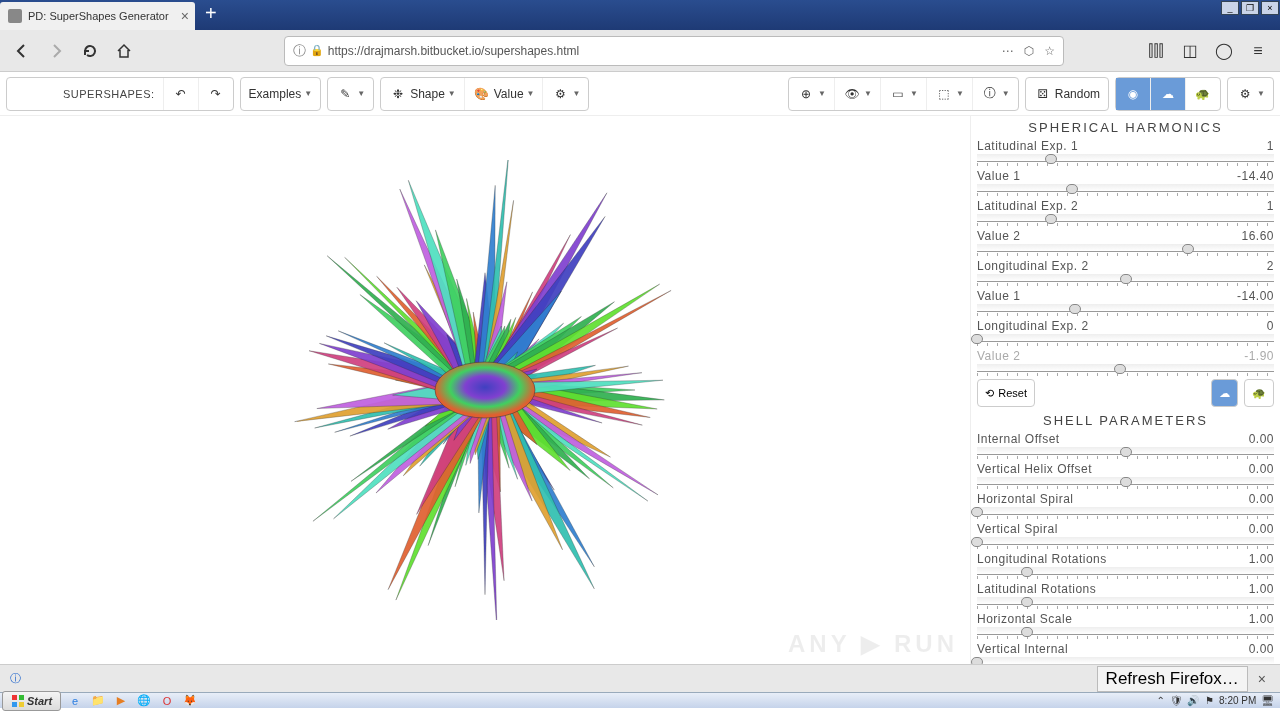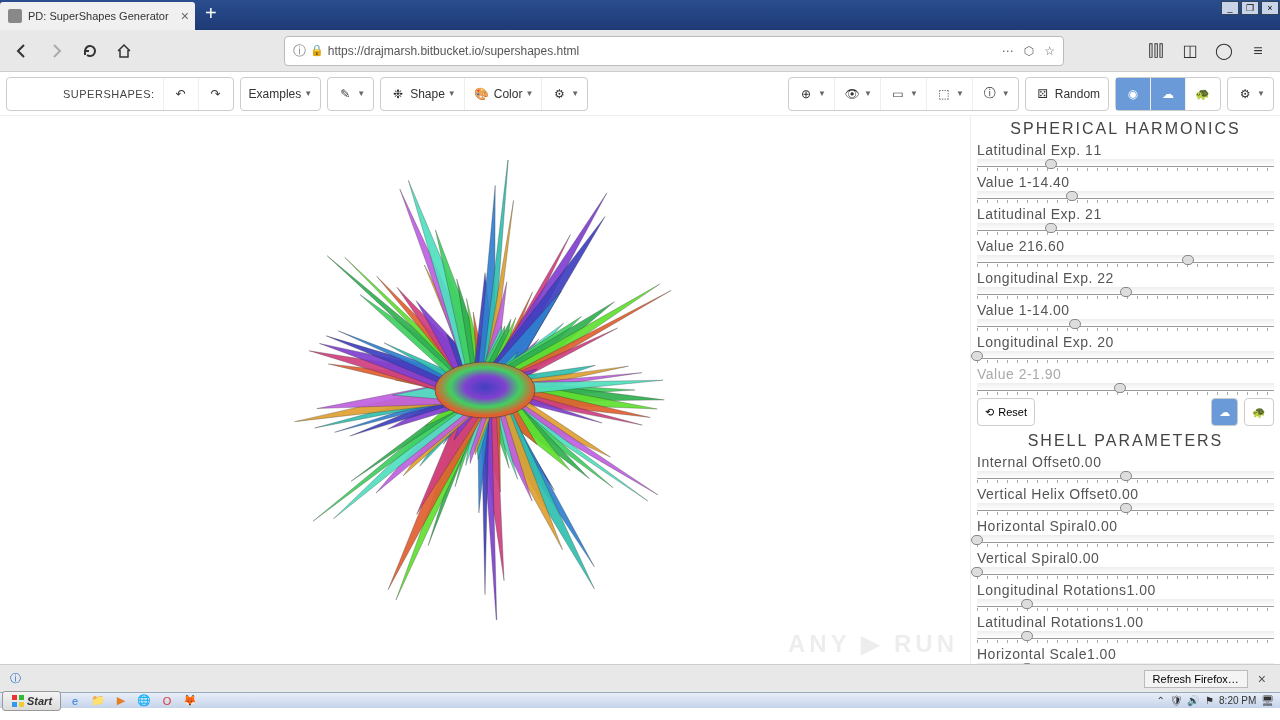--- a/index.html
+++ b/index.html
@@ -37,33 +37,33 @@
 
 .app-body { display: flex; height: calc(720px - 30px - 42px - 44px - 28px - 28px); }
 .canvas-area { flex: 1; background: #fff; position: relative; background-image: radial-gradient(#e0e0e0 0.5px, transparent 0.5px); background-size: 28px 28px; display: flex; align-items: center; justify-content: center; }
 .shape-placeholder { width: 420px; height: 460px; position: relative; }
 
 
 .sidebar { width: 310px; background: #fff; border-left: 1px solid #eee; overflow-y: auto; padding: 4px 6px; font-size: 10px; }
 .panel-header { display: flex; align-items: center; gap: 6px; margin: 3px 0 6px; }
 .panel-btn { border: 1px solid #ccc; border-radius: 4px; padding: 4px 7px; display: flex; align-items: center; gap: 4px; background: #fff; cursor: pointer; font-size: 11px; height: 28px;}
 .panel-btn.active { background: #6a9bd8; color: #fff; }
-.panel-title { text-align: center; font-size: 16px; letter-spacing: 2px; color: #444; margin-bottom: 4px; }
+.panel-title { text-align: center; font-size: 13px; letter-spacing: 2px; color: #444; margin-bottom: 4px; }
 .slider-row { margin-bottom: 3px; }
-.slider-labels { display: flex; font-size: 14px; color: #555; letter-spacing: 0.5px; }
+.slider-labels { display: flex; justify-content: space-between; font-size: 12px; color: #555; letter-spacing: 0.5px; }
 .slider-labels.disabled { color: #aaa; }
 .slider-track { height: 8px; background: linear-gradient(#eee,#fff); border-bottom: 1px solid #999; position: relative; margin-top: 1px; }
 .slider-thumb { position: absolute; top: 0; width: 12px; height: 10px; background: #ddd; border: 1px solid #888; border-radius: 5px; transform: translateX(-50%); }
 .slider-ticks { height: 3px; background-image: repeating-linear-gradient(90deg, #aaa 0, #aaa 1px, transparent 1px, transparent 10px); margin-top: 1px; }
 
 
 .notif { height: 28px; background: #e8e8e8; border-top: 1px solid #ccc; display: flex; align-items: center; padding: 0 10px; font-size: 11px; color: #333; gap: 8px; }
 .notif .icon { color: #2266cc; }
 .notif-right { margin-left: auto; display: flex; align-items: center; gap: 6px; }
-.notif-btn { border: 1px solid #bbb; background: #f4f4f4; padding: 2px 8px; font-size: 11px; cursor: pointer; }
+.notif-btn { border: 1px solid #bbb; background: #f4f4f4; padding: 2px 8px; font-size: 17px; cursor: pointer; }
 .notif-close { font-size: 14px; cursor: pointer; color: #555; padding: 0 4px; }
 
 
 .taskbar { height: 16px; background: linear-gradient(#e8eef8, #c5d3ea); border-top: 1px solid #9ab; display: flex; align-items: center; padding: 0 2px; font-size: 11px; }
 .start-btn { background: linear-gradient(#f4f4f4,#dcdcdc); border: 1px solid #999; border-radius: 3px; padding: 2px 8px; font-weight: bold; font-style: italic; color: #333; cursor: pointer; display: flex; align-items: center; gap: 2px; }
 .start-flag { width: 14px; height: 14px; display: inline-block; }
 .task-icons { display: flex; gap: 3px; margin-left: 4px; }
 .task-icon { width: 20px; height: 20px; border-radius: 2px; display: flex; align-items: center; justify-content: center; cursor: pointer; }
 .tray { margin-left: auto; display: flex; align-items: center; gap: 5px; padding: 0 4px; font-size: 10px; color: #333; }
 
@@ -152,21 +152,21 @@
       </div>
   </div>
   <div class="tb-group">
     <div class="tb-btn">
         <span class="tb-icon">❉</span>
         <span>Shape</span>
         <span class="caret">▼</span>
       </div>
     <div class="tb-btn">
         <span class="tb-icon">🎨</span>
-        <span>Color</span>
+        <span>Value</span>
         <span class="caret">▼</span>
       </div>
     <div class="tb-btn">
         <span class="tb-icon">⚙</span>
         <span class="caret">▼</span>
       </div>
   </div>
   <div class="tb-spacer"></div>
   <div class="tb-group">
     <div class="tb-btn">

